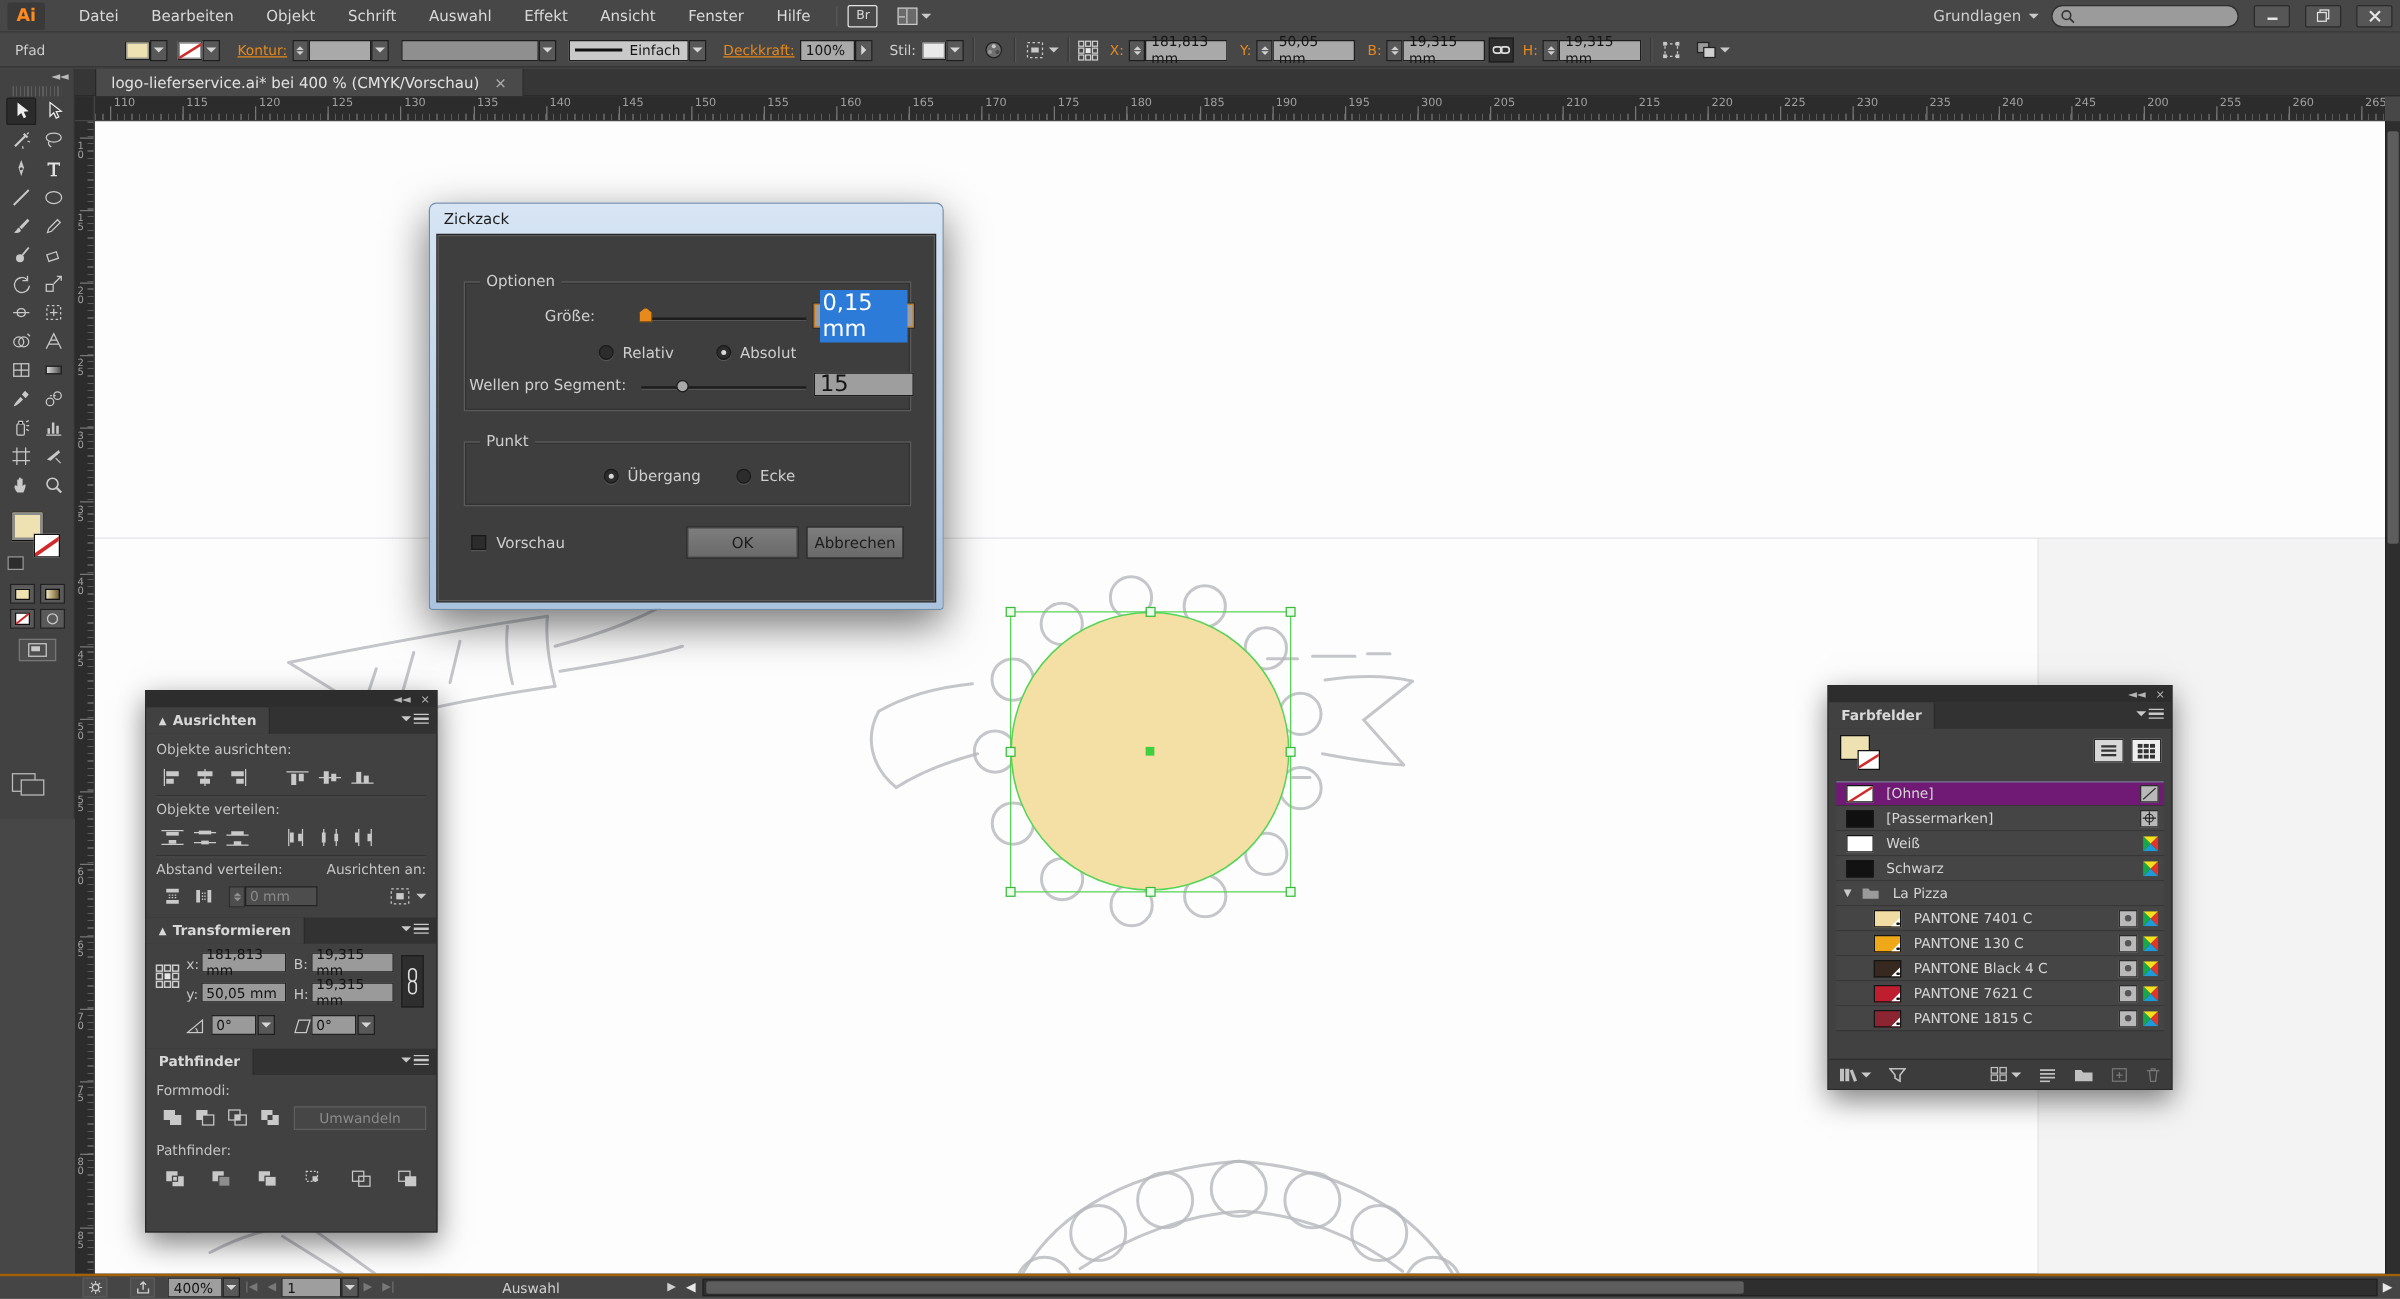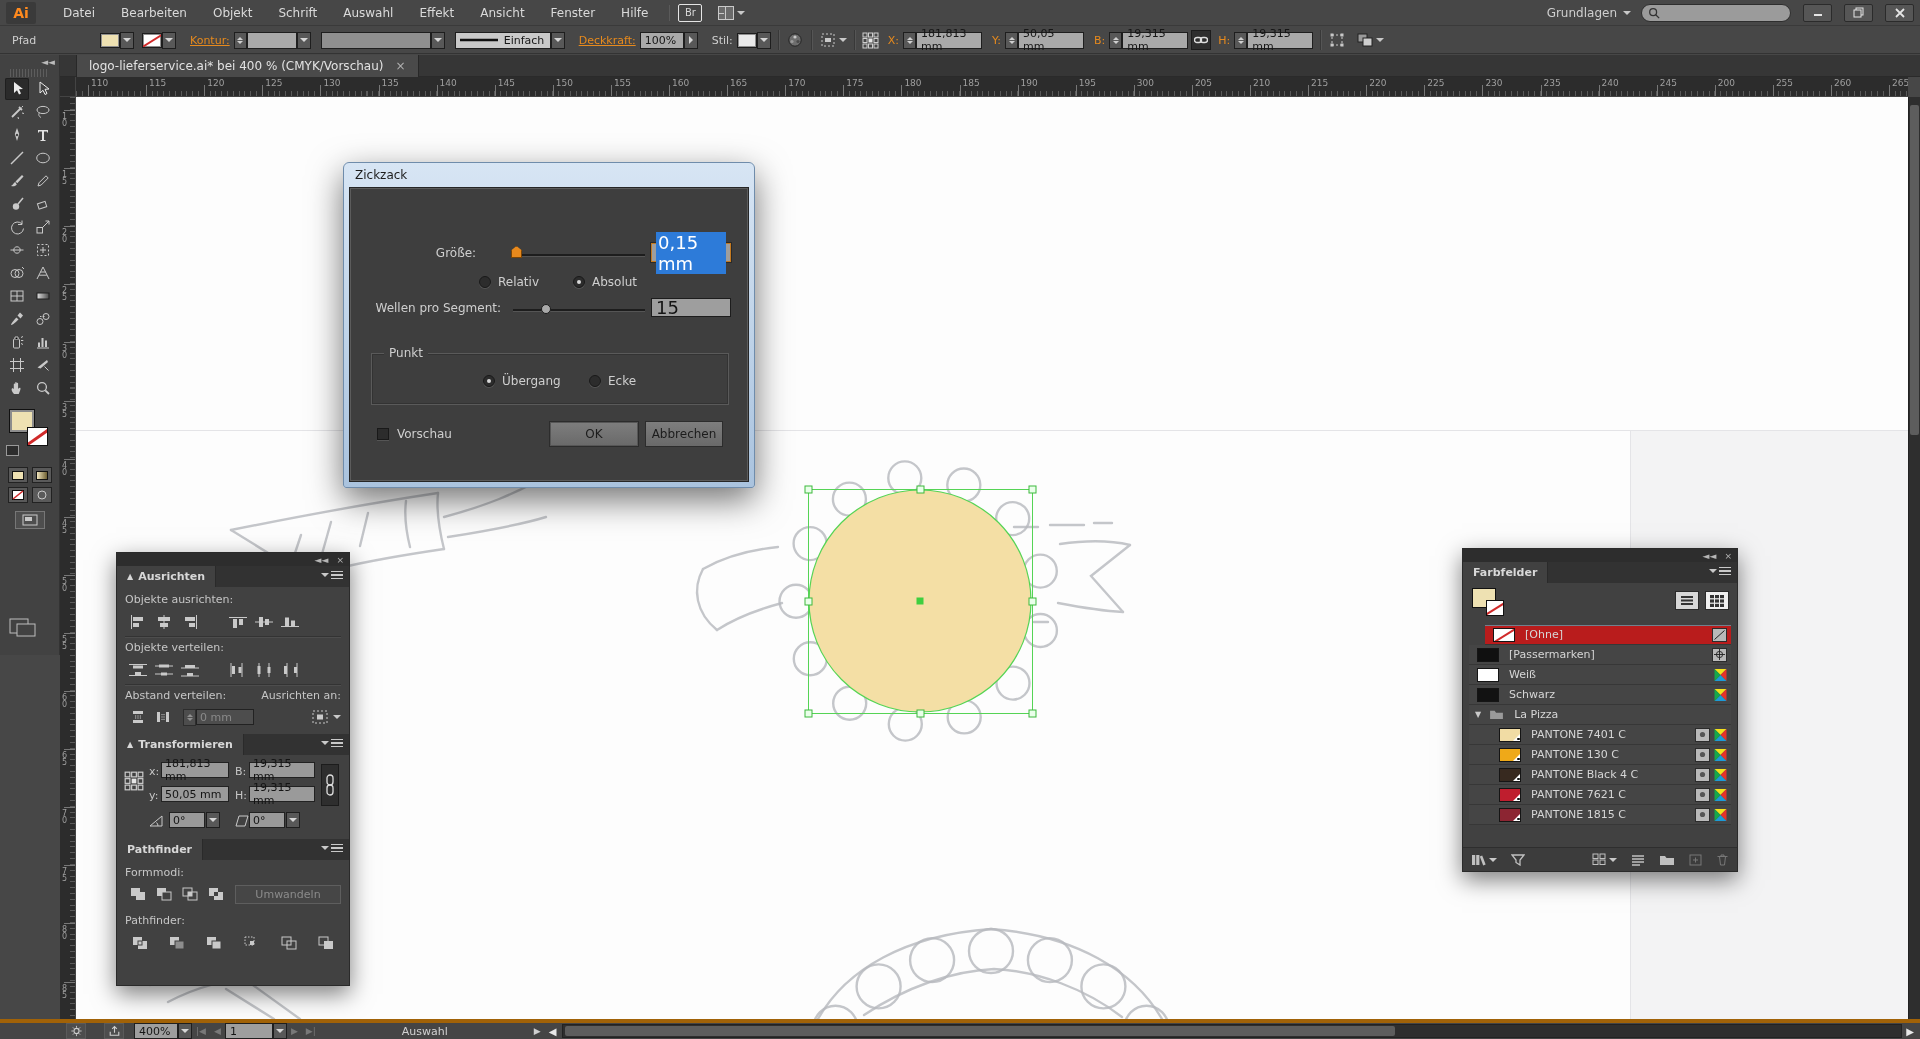--- a/index.html
+++ b/index.html
@@ -114,33 +114,33 @@
   .hamburger:before{content:"";position:absolute;left:0;right:0;top:2.2px;height:1.5px;background:#c9c9c9;}
   .fp-label{font-size:11px;color:#c6c6c6;}
   .icon-cell{width:26px;height:20px;display:flex;align-items:center;justify-content:center;}
   .fp-divider{height:1px;background:#333;box-shadow:0 1px 0 #4d4d4d;margin:4px 0;}
   .pfield{height:16px;background:#9a9a9a;border:1px solid #222;color:#141414;font-size:11px;display:flex;align-items:center;padding:0 3px;}
   .pfield.dis{background:#4d4d4d;color:#8a8a8a;}
 
   
   #swpanel-rows{position:absolute;left:6px;right:6px;top:76px;}
   .sw-row{height:20px;display:flex;align-items:center;background:#454545;border-bottom:1px solid #373737;position:relative;}
-  .sw-row.selected{background:#b91c1c;box-shadow:inset 0 1px 0 #72808d;margin-left:16px;}
+  .sw-row.selected{background:#701a75;box-shadow:inset 0 1px 0 #72808d;}
   .sw-chip{width:22px;height:14px;border:1px solid #151515;position:relative;flex:none;}
   .sw-name{margin-left:10px;font-size:11px;color:#d6d6d6;white-space:nowrap;}
   .sw-right{position:absolute;right:4px;display:flex;gap:4px;align-items:center;}
   .sw-micon{width:15px;height:14px;background:#b9b9b9;border:1px solid #2c2c2c;display:flex;align-items:center;justify-content:center;}
   .spot-corner{position:absolute;right:0;bottom:0;width:0;height:0;border-left:7px solid transparent;border-bottom:7px solid #fff;}
   .spot-dot{position:absolute;right:0.5px;bottom:0.5px;width:2.5px;height:2.5px;border-radius:50%;background:#111;}
   #sw-bottombar{position:absolute;left:0;right:0;bottom:0;height:24px;background:#3c3c3c;border-top:1px solid #2e2e2e;display:flex;align-items:center;padding:0 8px;gap:14px;}
   .sw-tool{display:flex;align-items:center;gap:2px;}
   .viewbtn{width:24px;height:19px;display:flex;align-items:center;justify-content:center;border:1px solid #2a2a2a;}
 
   
-  #statusbar{position:absolute;left:0;bottom:0;width:1920px;height:20px;background:#454545;border-top:4px solid #a16207;display:flex;align-items:center;font-size:11px;}
+  #statusbar{position:absolute;left:0;bottom:0;width:1920px;height:20px;background:#454545;border-top:2px solid #a16207;display:flex;align-items:center;font-size:11px;}
   .sb-icon{width:20px;height:16px;display:flex;align-items:center;justify-content:center;border:1px solid #5a5a5a;background:#4d4d4d;margin-left:6px;}
   .sb-field{height:16px;background:#9e9e9e;border:1px solid #1f1f1f;color:#161616;display:flex;align-items:center;padding:0 4px;}
   .sb-nav{color:#787878;font-size:9px;margin:0 4px;}
   #sb-status{width:210px;text-align:center;color:#d2d2d2;}
   #hscroll{flex:1;height:14px;margin:0 2px;background:#2e2e2e;border:1px solid #222;position:relative;}
   #hscroll .thumb{position:absolute;left:2px;top:1px;height:10px;width:62%;background:#5d5d5d;border-radius:2px;}
   #vscroll{position:absolute;right:0;top:97px;width:12px;height:922px;background:#2e2e2e;border-left:1px solid #222;}
   #vscroll .thumb{position:absolute;left:1px;top:8px;width:9px;height:330px;background:#5d5d5d;border-radius:2px;}
 </style>
 </head>
@@ -762,20 +762,23 @@
           <rect x="953" y="613" width="7" height="7"></rect>
         </g>
       <rect x="840.5" y="500.5" width="7" height="7" fill="#3fcf3f" stroke="none"></rect>
     </g>
   </svg>
 </div>
 
 <div id="dialog">
   <div id="dialog-title">Zickzack</div>
   <div id="dialog-body">
+    <div class="dfieldset" style="top:36px;height:104px;">
+      <span class="dlegend">Optionen</span>
+    </div>
     <span class="dlabel" style="left:60px;top:57px;width:90px;text-align:center;">Größe:</span>
     <div class="dslider" style="left:162px;top:65px;width:132px;"></div>
     <div class="dhandle-tri" style="left:160px;top:57px;"></div>
     <div class="dfield focus" style="left:300px;top:54px;">
         <span class="sel">0,15 mm</span>
       </div>
     <div class="dradio" style="left:128px;top:86px;">
       <span class="rdot"></span>
       <span>Relativ</span>
     </div>

